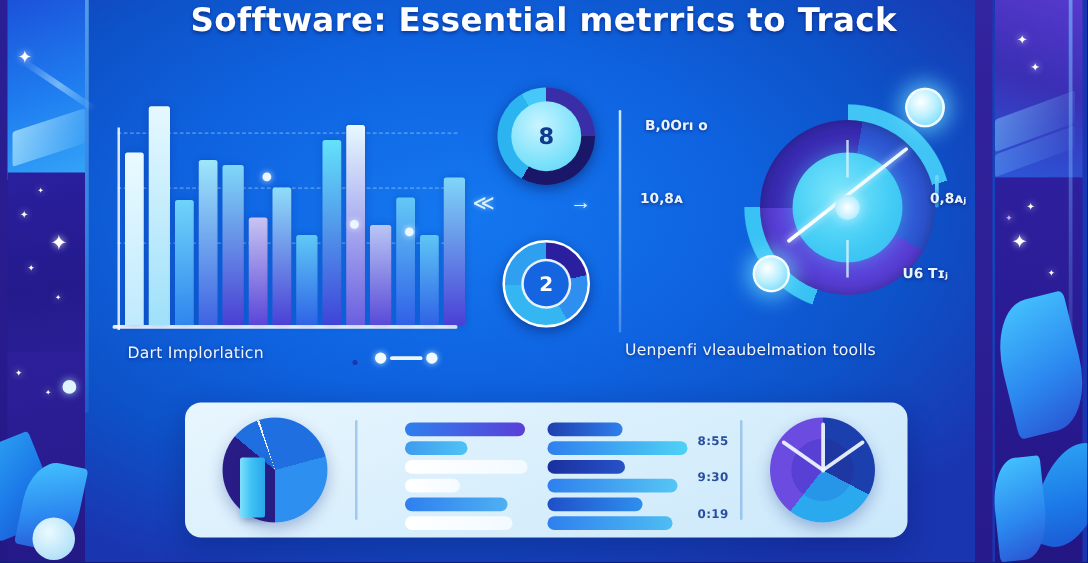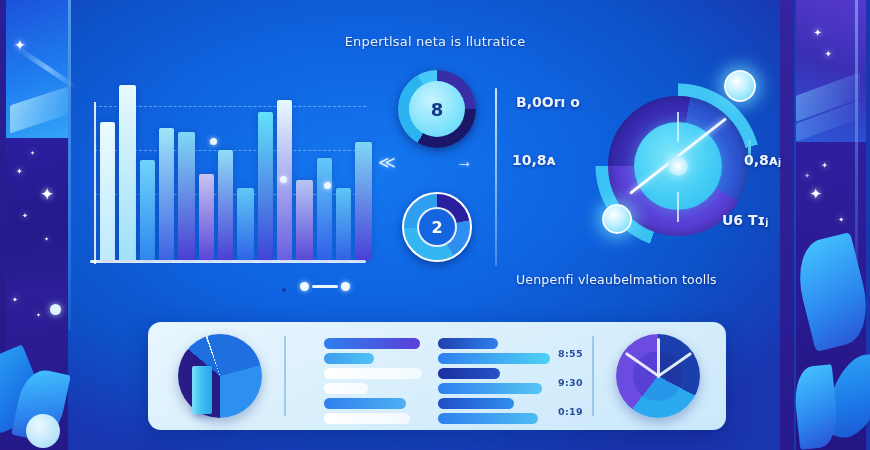--- a/index.html
+++ b/index.html
@@ -113,21 +113,21 @@
     box-shadow:0 0 6px rgba(220,245,255,.8);border-radius:3px;}
   .node{position:absolute;border-radius:50%;
     background:radial-gradient(circle at 38% 34%,#ffffff 0%,#bdf0ff 45%,#5fd4f6 100%);
     box-shadow:0 0 16px 5px rgba(110,225,255,.65);
     border:2px solid rgba(255,255,255,.85);box-sizing:border-box;}
   .node-a{left:130px;top:-12px;width:32px;height:32px;}
   .node-b{left:8px;top:122px;width:30px;height:30px;}
   .g-tick{position:absolute;width:3px;height:26px;border-radius:2px;
     background:linear-gradient(180deg,#6fdcfa,#2e9fe8);}
 
-  .glabel{position:absolute;font-size:14px;font-weight:bold;color:#eaf4ff;
+  .glabel{position:absolute;font-size:11px;font-weight:bold;color:#eaf4ff;
     text-shadow:0 1px 3px rgba(8,20,90,.7);font-family:"DejaVu Sans",sans-serif;white-space:nowrap;}
 
   
   .caption{position:absolute;font-size:12.5px;color:#eef6ff;letter-spacing:.2px;
     text-shadow:0 1px 3px rgba(8,20,90,.6);font-family:"DejaVu Sans",sans-serif;white-space:nowrap;}
   .cap-slider{position:absolute;display:flex;align-items:center;gap:3px;}
   .cap-slider .track{width:26px;height:3px;background:#eaf6ff;border-radius:3px;}
   .cap-slider .knob{width:9px;height:9px;border-radius:50%;background:#f2fbff;box-shadow:0 0 5px rgba(200,240,255,.9);}
   .cap-dot{position:absolute;width:4px;height:4px;border-radius:50%;background:#1a36a8;}
 
@@ -196,21 +196,21 @@
     <div class="spark" style="right:38px;top:50px;font-size:9px;">✦</div>
     <div class="spark" style="right:42px;top:162px;font-size:8px;">✦</div>
     <div class="spark" style="right:48px;top:186px;font-size:15px;">✦</div>
     <div class="spark" style="right:26px;top:216px;font-size:7px;">✦</div>
     <div class="spark" style="right:60px;top:172px;font-size:7px;color:#c7a8f5;">✦</div>
     <div class="leaf2" style="right:6px;top:238px;width:62px;height:108px;transform:rotate(-14deg);"></div>
     <div class="leaf" style="right:-10px;top:352px;width:48px;height:88px;transform:rotate(16deg);"></div>
     <div class="leaf2" style="right:34px;top:366px;width:40px;height:82px;transform:rotate(-6deg);"></div>
   </div>
 
-  <div class="subtitle">Enpertlsal neta is llutratice</div>
+  <div class="title">Sofftware:  Essential metrrics to Track</div>
 
   <div class="barchart">
     <div id="gridlines">
         <div class="gridline" style="top: 48px;"></div>
         <div class="gridline" style="top: 92px;"></div>
         <div class="gridline" style="top: 136px;"></div>
       </div>
     <div class="axis-y"></div>
     <div class="axis-x"></div>
     <div id="bars">
@@ -263,27 +263,28 @@
     <div class="node node-b"></div>
   </div>
   <div class="g-tick" style="left:748px;top:140px;"></div>
   <div id="gauge-labels">
       <div class="glabel" style="left: 516px; top: 94px;">B,0Orı o</div>
       <div class="glabel" style="left: 512px; top: 152px;">10,8ᴀ</div>
       <div class="glabel" style="left: 744px; top: 152px;">0,8ᴀⱼ</div>
       <div class="glabel" style="left: 722px; top: 212px;">U6 Tɪⱼ</div>
     </div>
 
+  <div class="caption" style="left:102px;top:274px;">Dart Implorlaticn</div>
   <div class="cap-dot" style="left:282px;top:288px;"></div>
   <div class="cap-slider" style="left:300px;top:282px;">
     <span class="knob"></span>
     <span class="track"></span>
     <span class="knob"></span>
   </div>
-  <div class="caption" style="left:516px;top:272px;">Uenpenfi vleaubelmation toolls</div>
+  <div class="caption" style="left:500px;top:272px;">Uenpenfi vleaubelmation toolls</div>
 
   <div class="card">
     <div class="pie pie-left">
       <div class="pie-left-slice"></div>
     </div>
     <div class="pie-bar3d"></div>
 
     <div class="card-div" style="left:136px;"></div>
 
     <div id="rows-col1">

